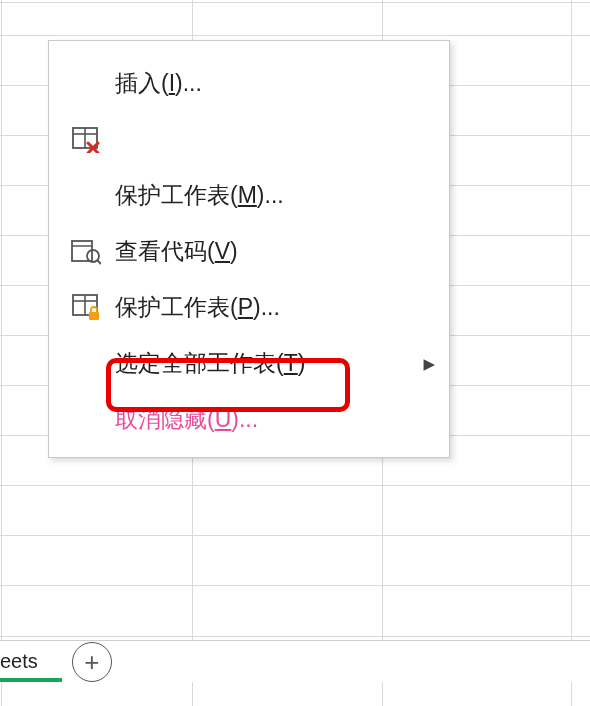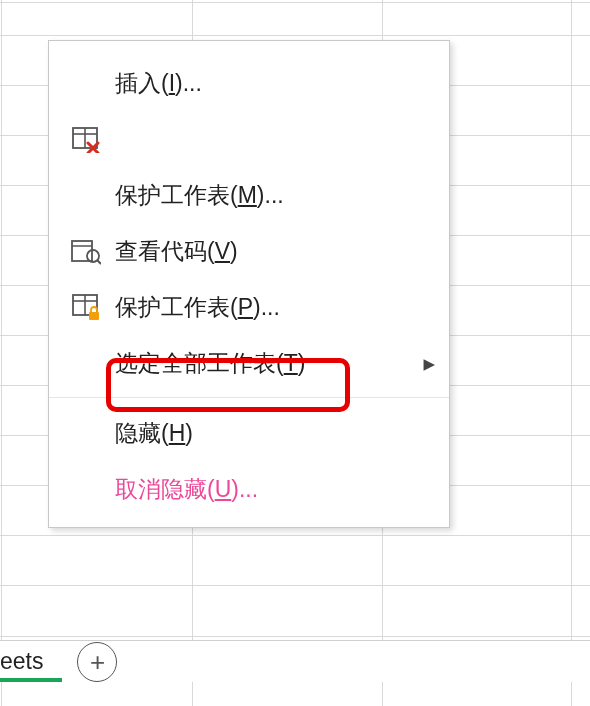--- a/index.html
+++ b/index.html
@@ -82,21 +82,21 @@
     left: 0;
     bottom: 24px;
     right: 0;
     height: 42px;
     display: flex;
     align-items: center;
     background: #fff;
     border-top: 1px solid #d0d0d0;
   }
   .tab-fragment {
-    font-size: 23px;
+    font-size: 20px;
     color: #222;
     padding-left: 0px;
   }
   .new-sheet {
     margin-left: 34px;
     width: 40px;
     height: 40px;
     border: 1.7px solid #555;
     border-radius: 50%;
     display: flex;
@@ -187,24 +187,20 @@
     </span>
     <span class="label"><span>保护工作表(</span><span class="ul">P</span><span>)...</span></span>
   </div>
 
   <div class="menu-item">
     <span class="icon-col"></span>
     <span class="label"><span>选定全部工作表(</span><span class="ul">T</span><span>)</span></span>
     <span class="arrow">▸</span>
   </div>
 
-  <div class="menu-item sep-before">
-    <span class="icon-col"></span>
-    <span class="label"><span>隐藏(</span><span class="ul">H</span><span>)</span></span>
-  </div>
 
   <div class="menu-item disabled">
     <span class="icon-col"></span>
     <span class="label"><span>取消隐藏(</span><span class="ul">U</span><span>)...</span></span>
   </div>
 
 
 </div>
 
 <div class="highlight-box" style="left:106px; top:358px; width:244px; height:54px;"></div>

